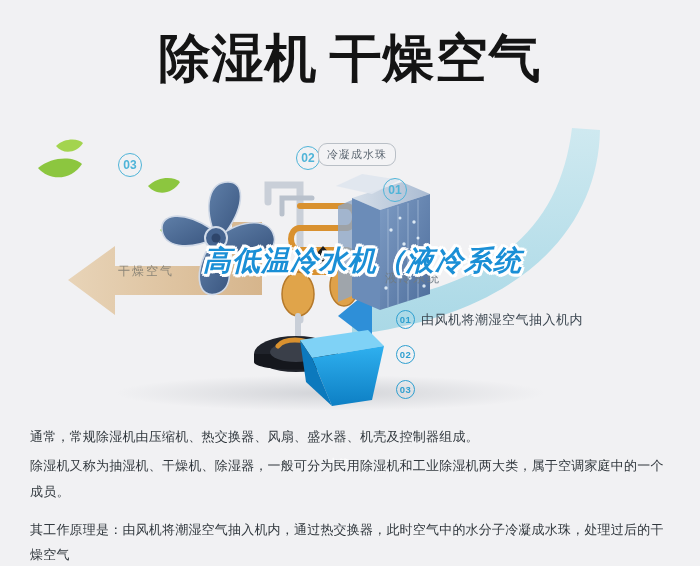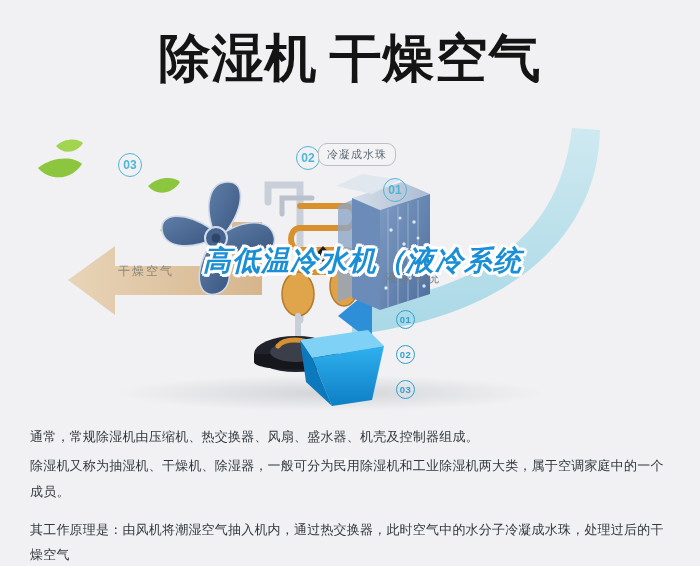--- a/index.html
+++ b/index.html
@@ -236,20 +236,21 @@
 
     <div class="callout">冷凝成水珠</div>
 
     <div class="lbl dry">干燥空气</div>
     <div class="lbl humid">液冷系统</div>
     <div class="lbl tank">水箱</div>
 
     <div class="legend">
       <div class="legend-row">
         <span class="legend-num">01</span>
+        <span>由风机将潮湿空气抽入机内</span>
       </div>
       <div class="legend-row">
         <span class="legend-num">02</span>
       </div>
       <div class="legend-row">
         <span class="legend-num">03</span>
       </div>
     </div>
   </div>
 

